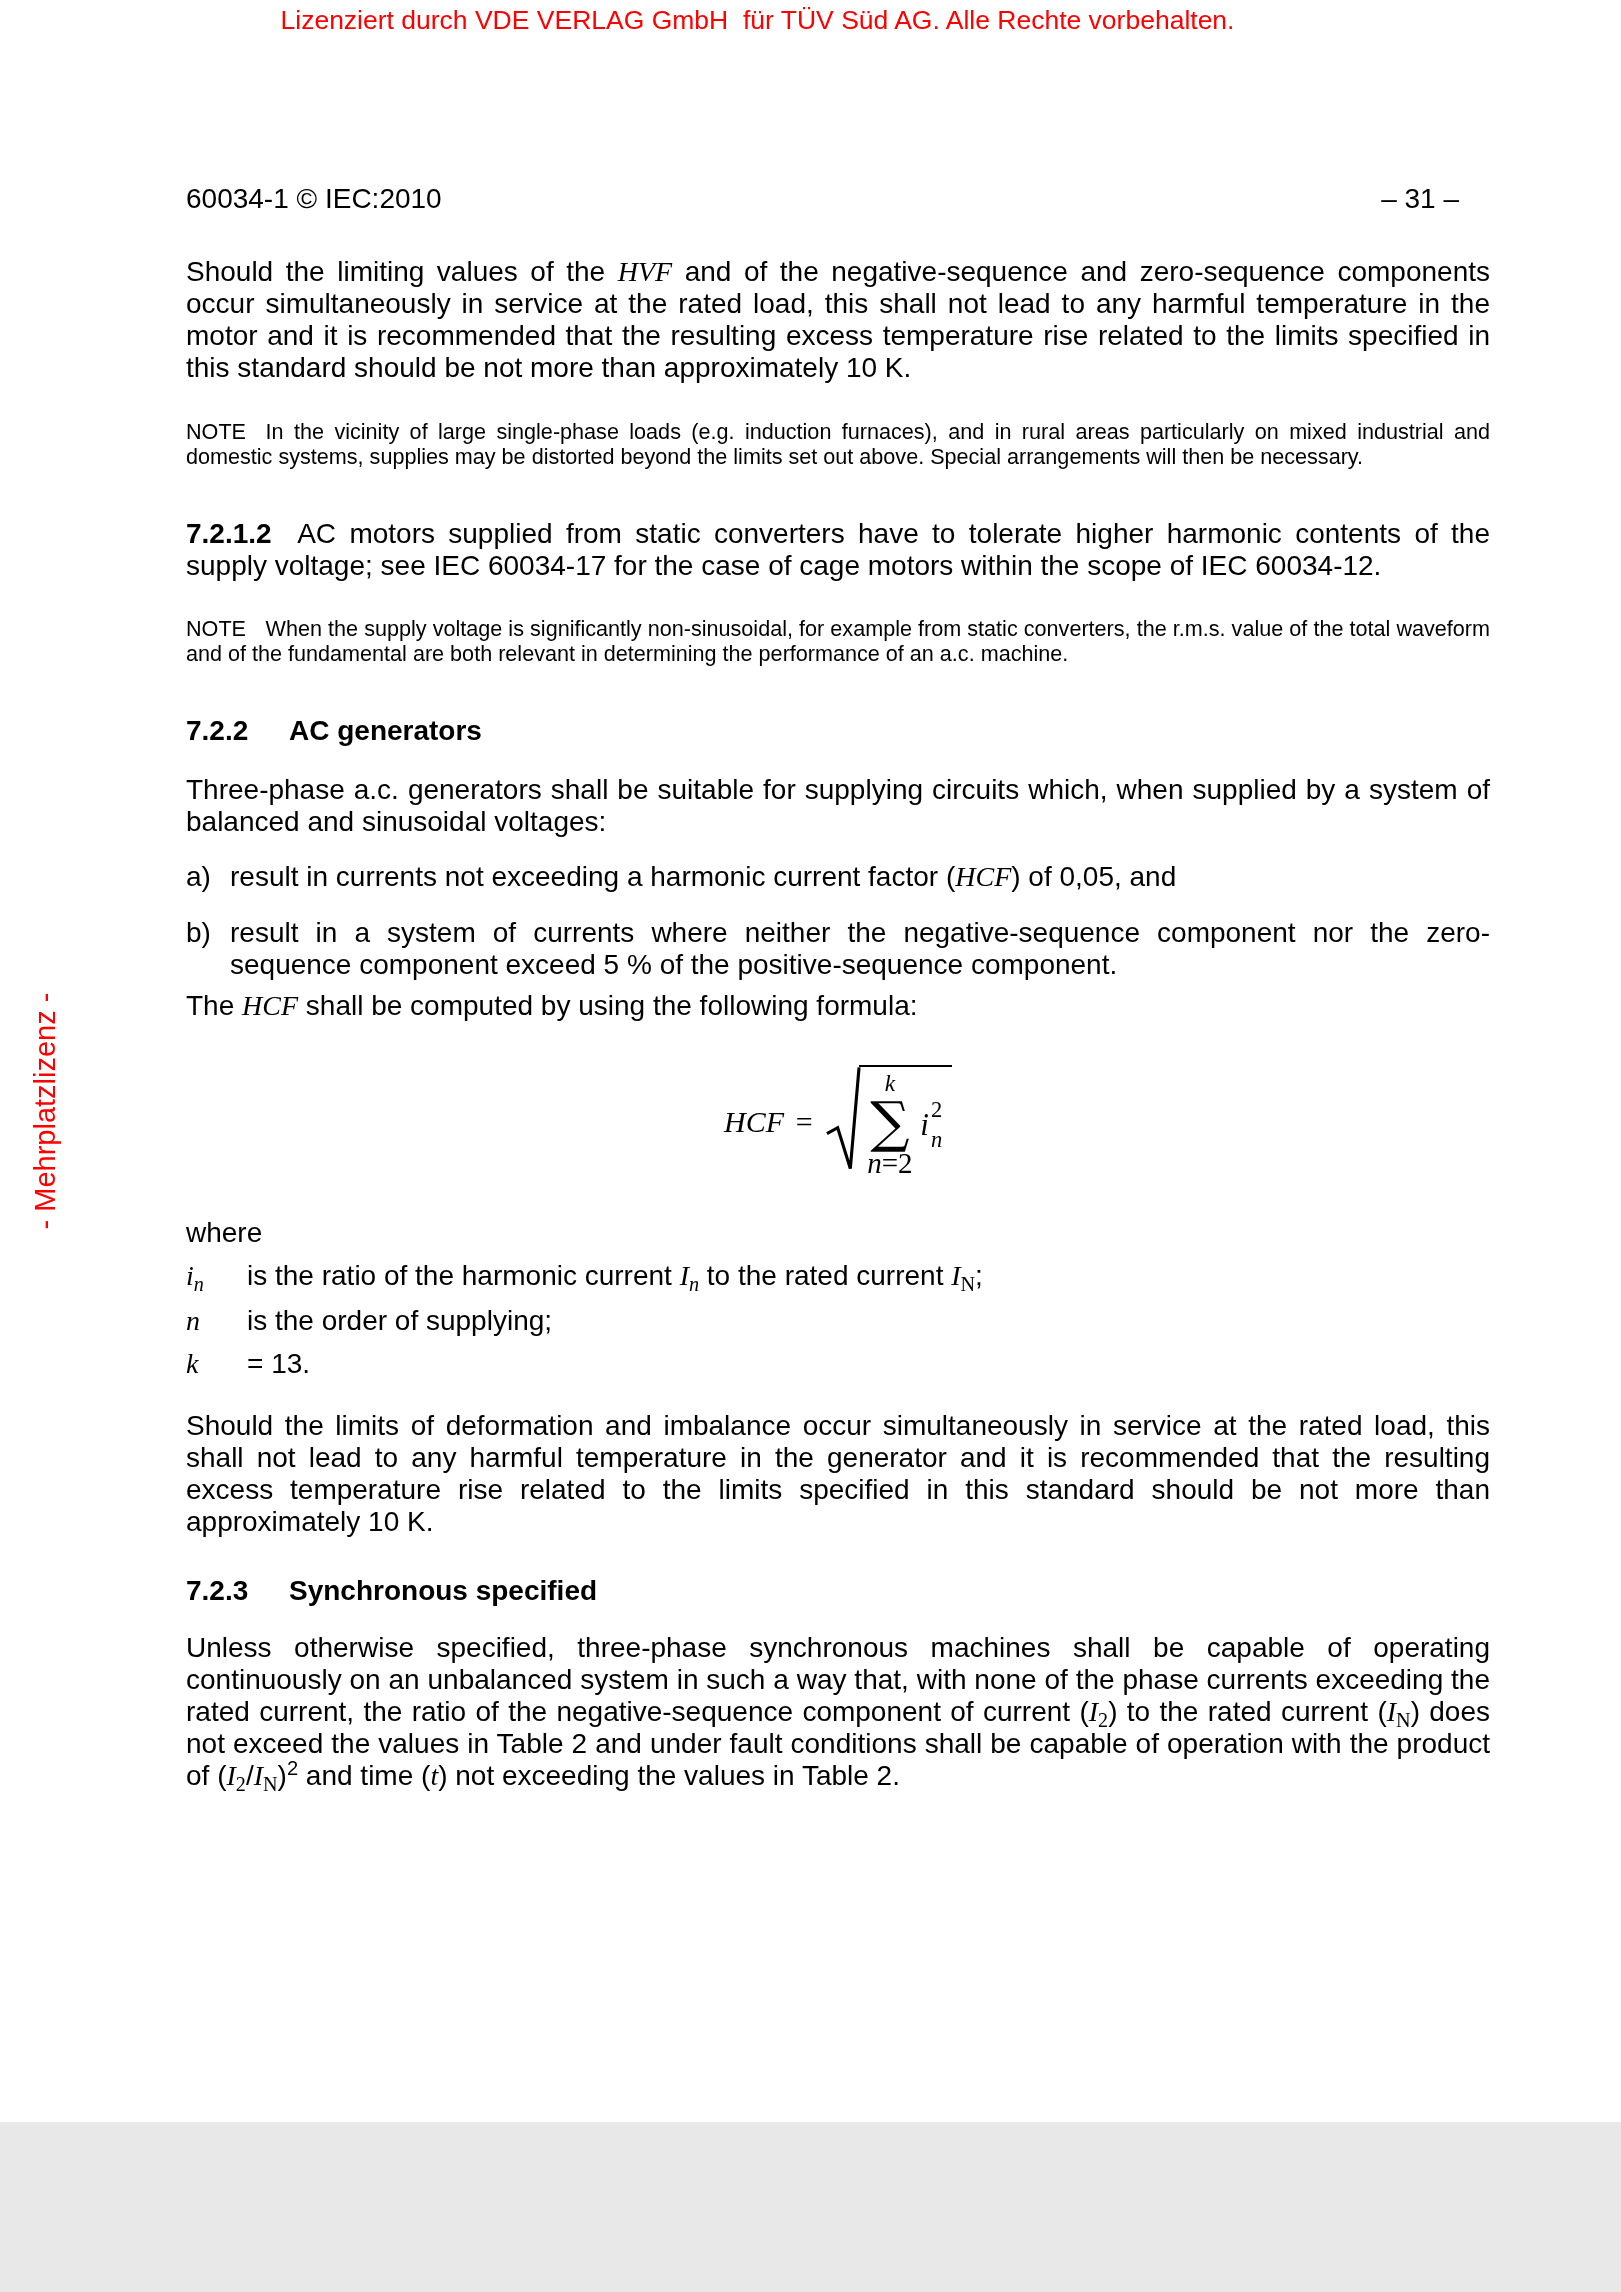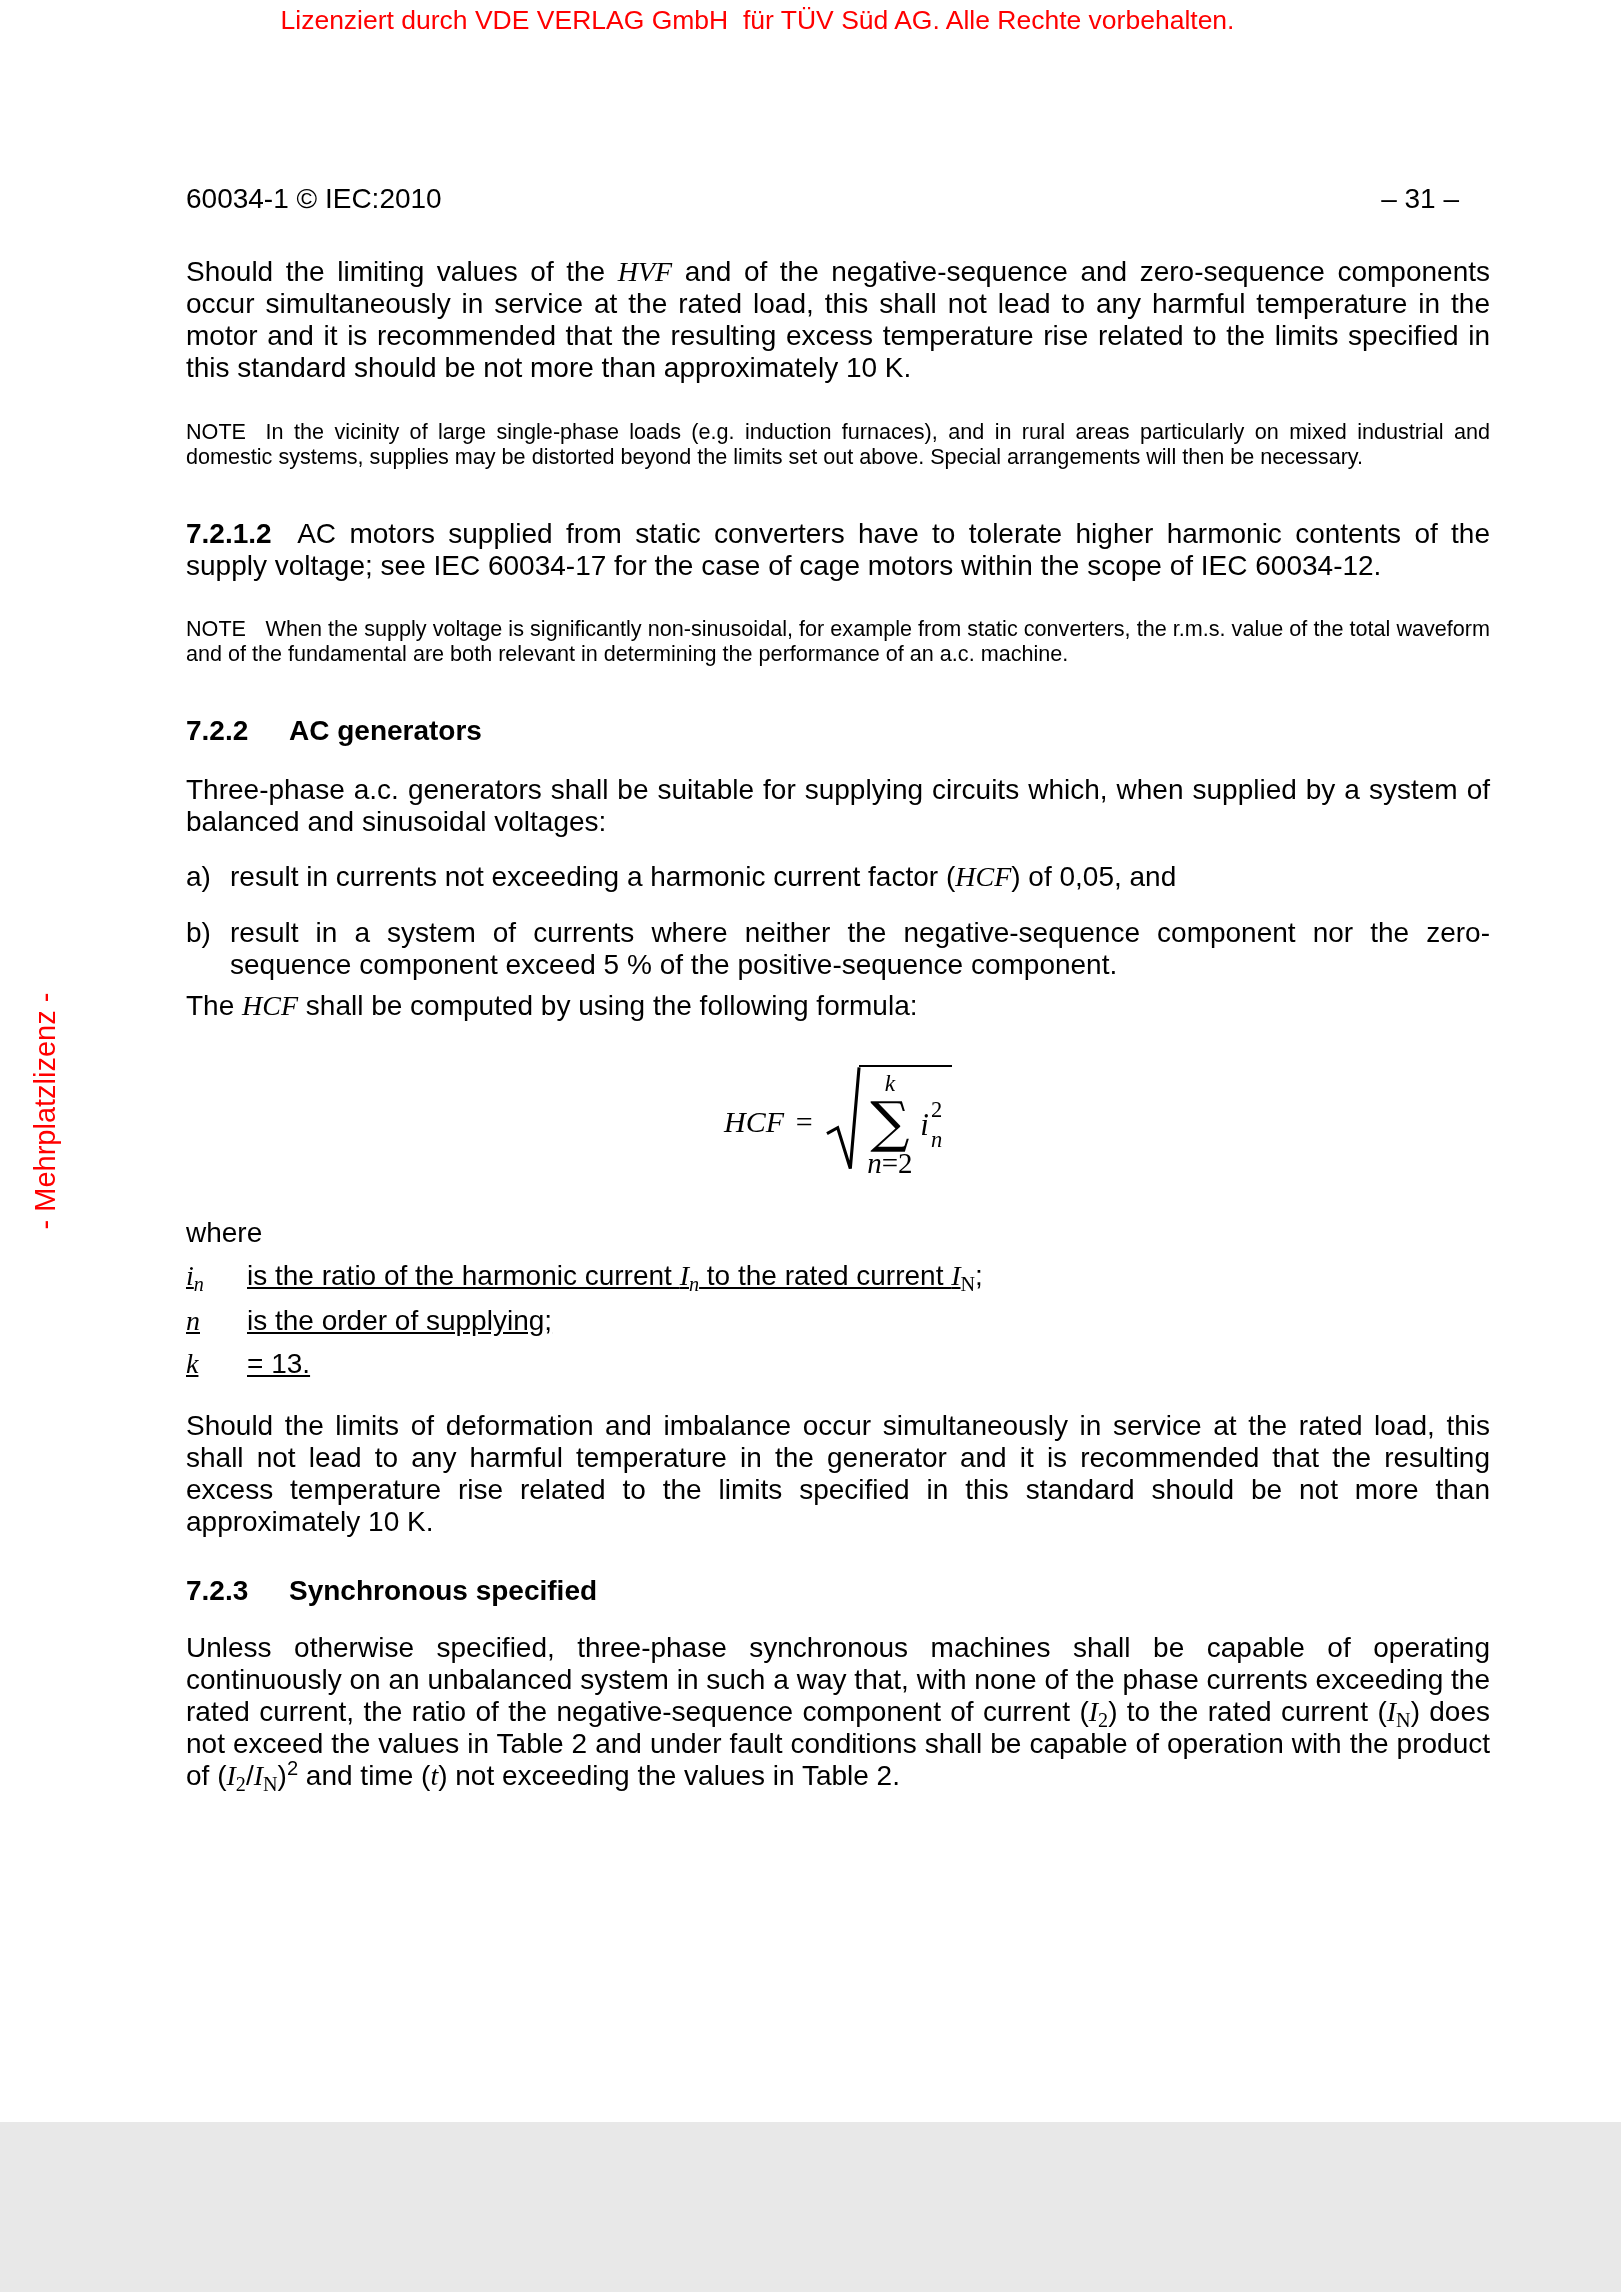--- a/index.html
+++ b/index.html
@@ -71,21 +71,21 @@
   .mt-plim{margin-top:30px;}
   .mt-h723{margin-top:37px;}
   .mt-p723{margin-top:24.5px;}
 
   .list-item{
     font-size:28px;line-height:32px;text-align:justify;
     padding-left:44px;
   }
   .list-marker{display:inline-block;width:44px;margin-left:-44px;}
 
-  .def-row{font-size:28px;line-height:32px;display:flex;text-decoration:underline;}
+  .def-row{font-size:28px;line-height:32px;display:flex;}
   .def-term{width:61px;flex:0 0 61px;}
   .def-desc{flex:1;}
 
   
   .formula{
     display:flex;justify-content:center;align-items:center;
     font-family:"Liberation Serif", serif;
     font-size:30px;
   }
   .f-lhs{font-style:italic;}

